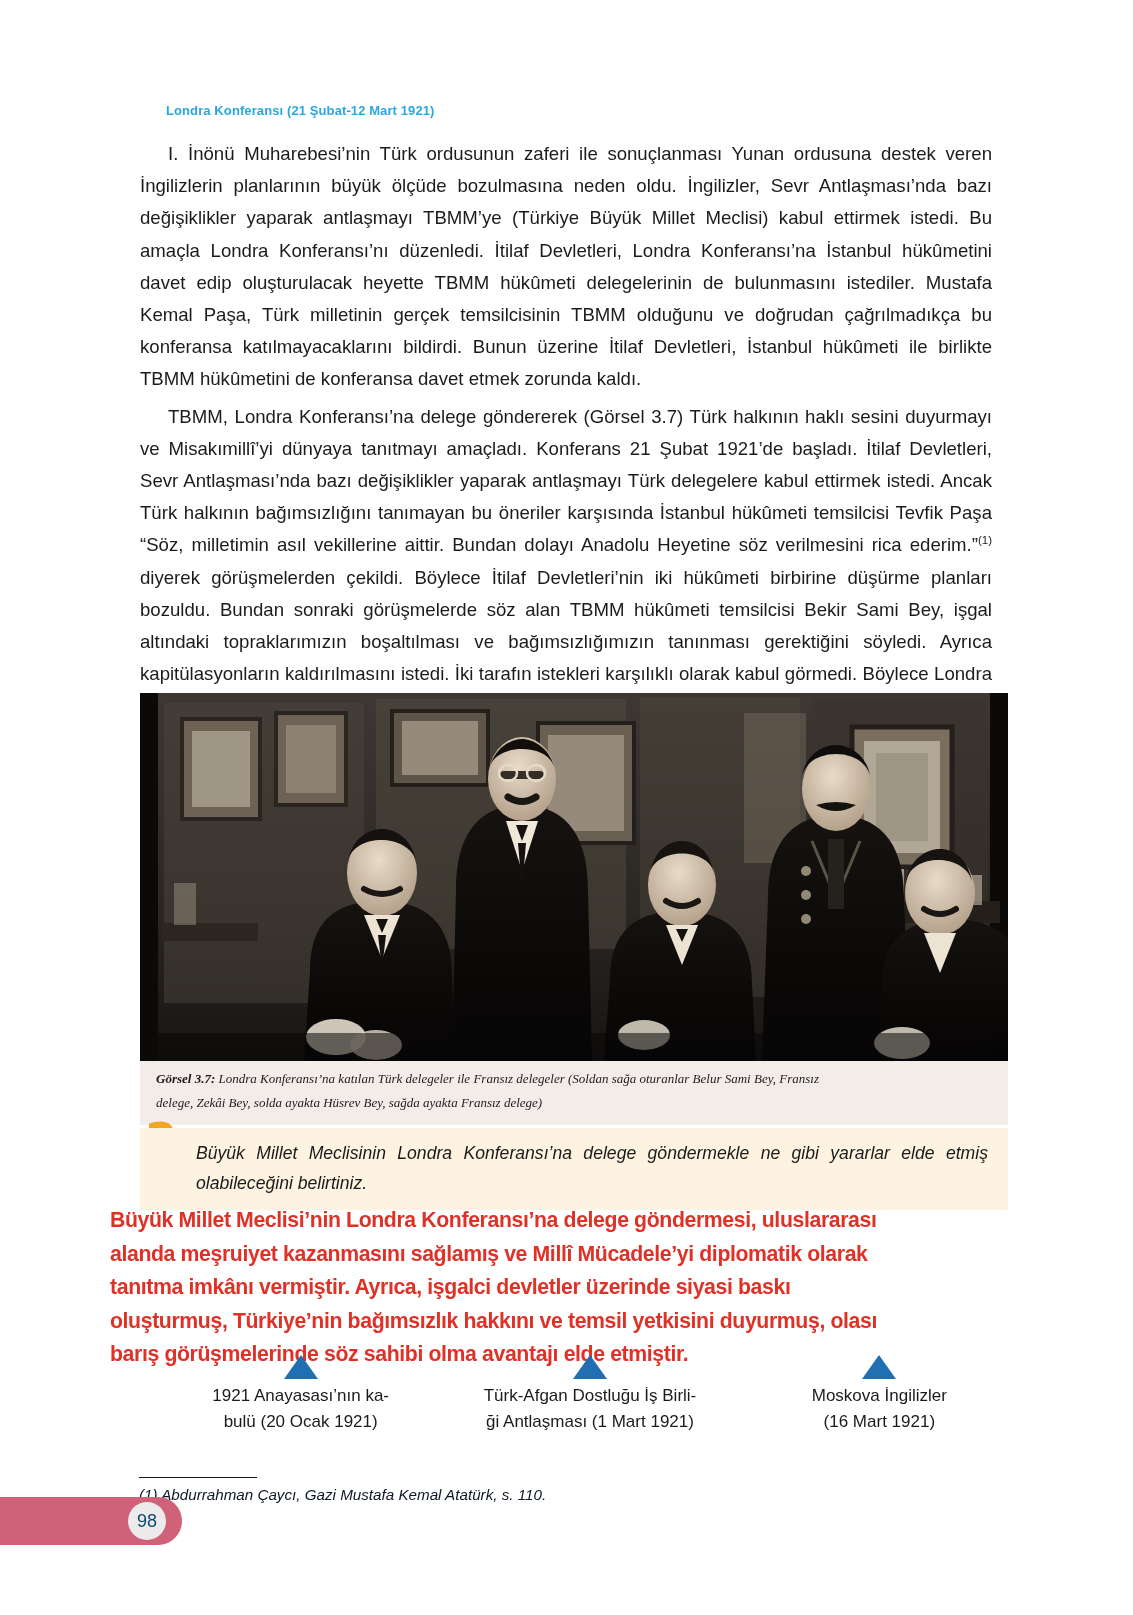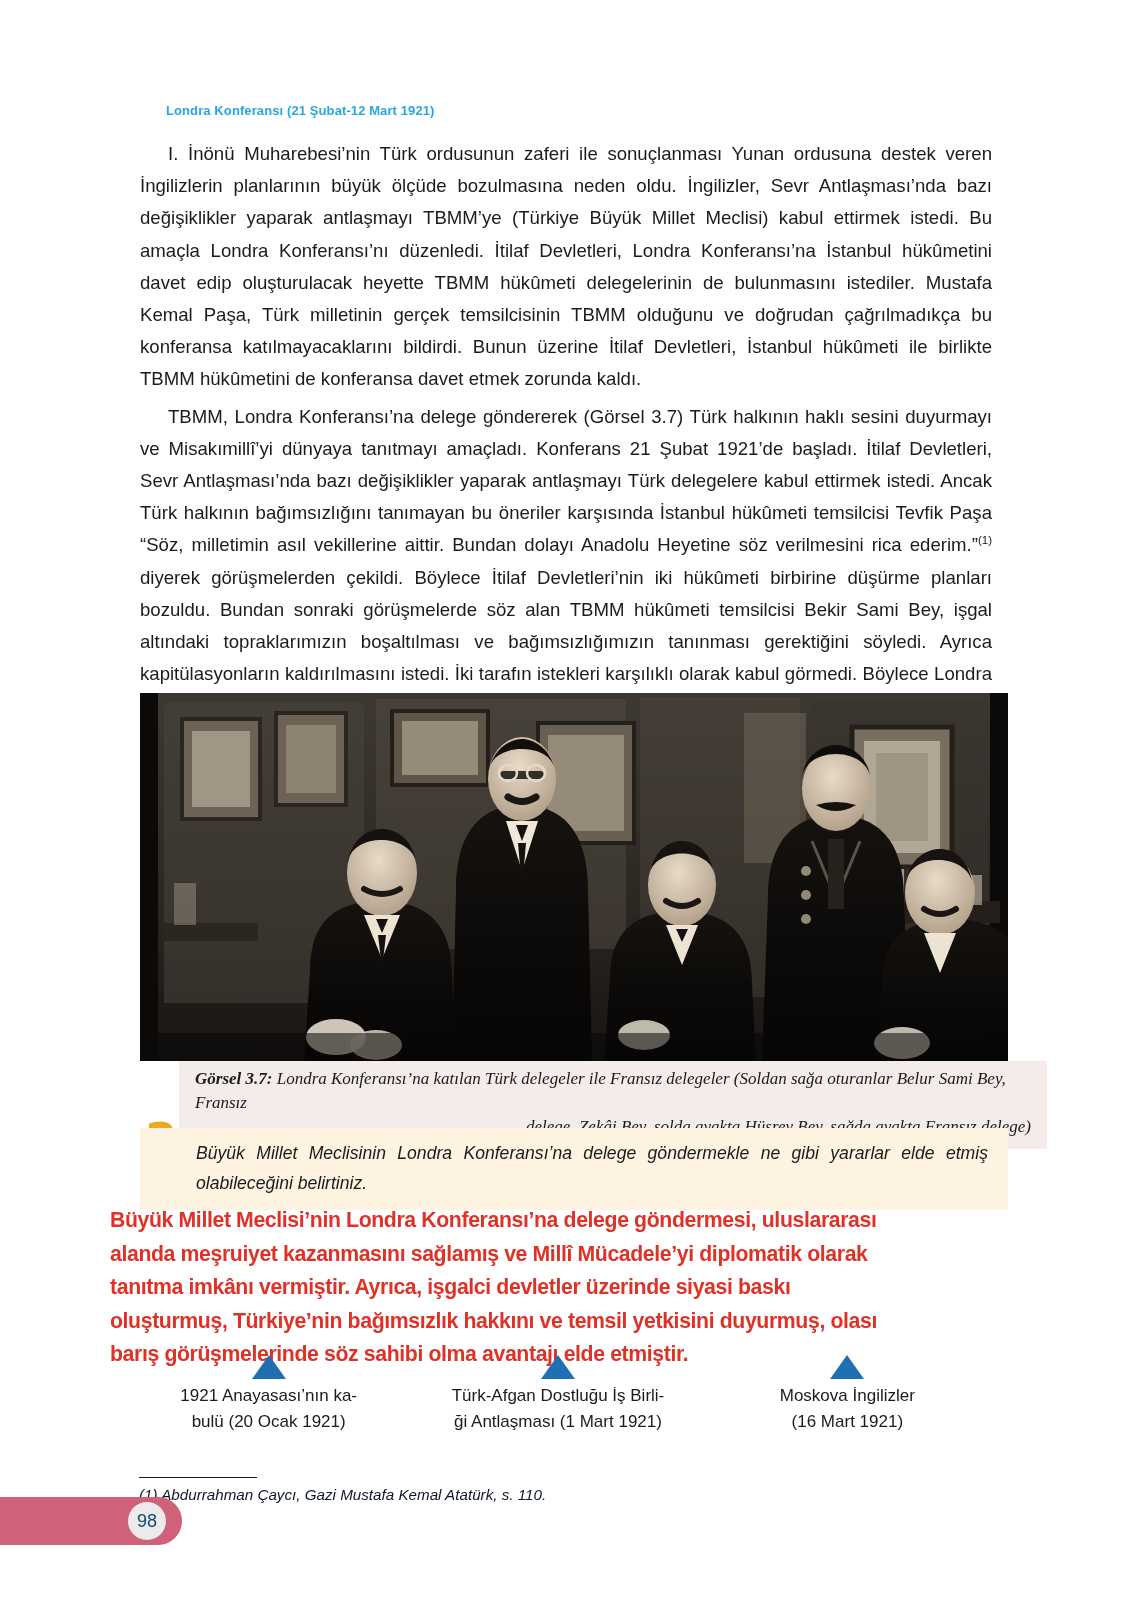--- a/index.html
+++ b/index.html
@@ -72,27 +72,26 @@
   }
   .photo-svg { display:block; width:100%; height:100%; }
 
   .figure-caption {
     background: #f4ece9;
     width: 868px;
     box-sizing: border-box;
     padding: 6px 16px 10px 16px;
     font-family: "Liberation Serif", serif;
     font-style: italic;
-    font-size: 17px;
+    font-size: 13px;
     line-height: 24px;
     color: #1b1b1b;
-    margin-left: 39px;
   }
   .figure-caption .cap-line1 { display: block; text-align: left; }
-  .figure-caption .cap-line2 { display: block; text-align: right; }
+  .figure-caption .cap-line2 { display: block; text-align: left; }
   .figure-caption b {
     font-weight: bold;
     font-style: italic;
   }
 
   
   .question-box {
     position: absolute;
     left: 140px;
     top: 1128px;
@@ -134,21 +133,21 @@
     font-family: "Liberation Sans", sans-serif;
     letter-spacing: -0.4px;
     transform: scaleX(0.94);
     transform-origin: left top;
   }
   .answer span { display: block; white-space: nowrap; }
 
   
   .timeline {
     position: absolute;
-    left: 124px;
+    left: 156px;
     top: 1355px;
     width: 868px;
     display: flex;
     justify-content: space-around;
     align-items: flex-start;
   }
   .tl-item {
     width: 250px;
     text-align: center;
     font-size: 17px;

